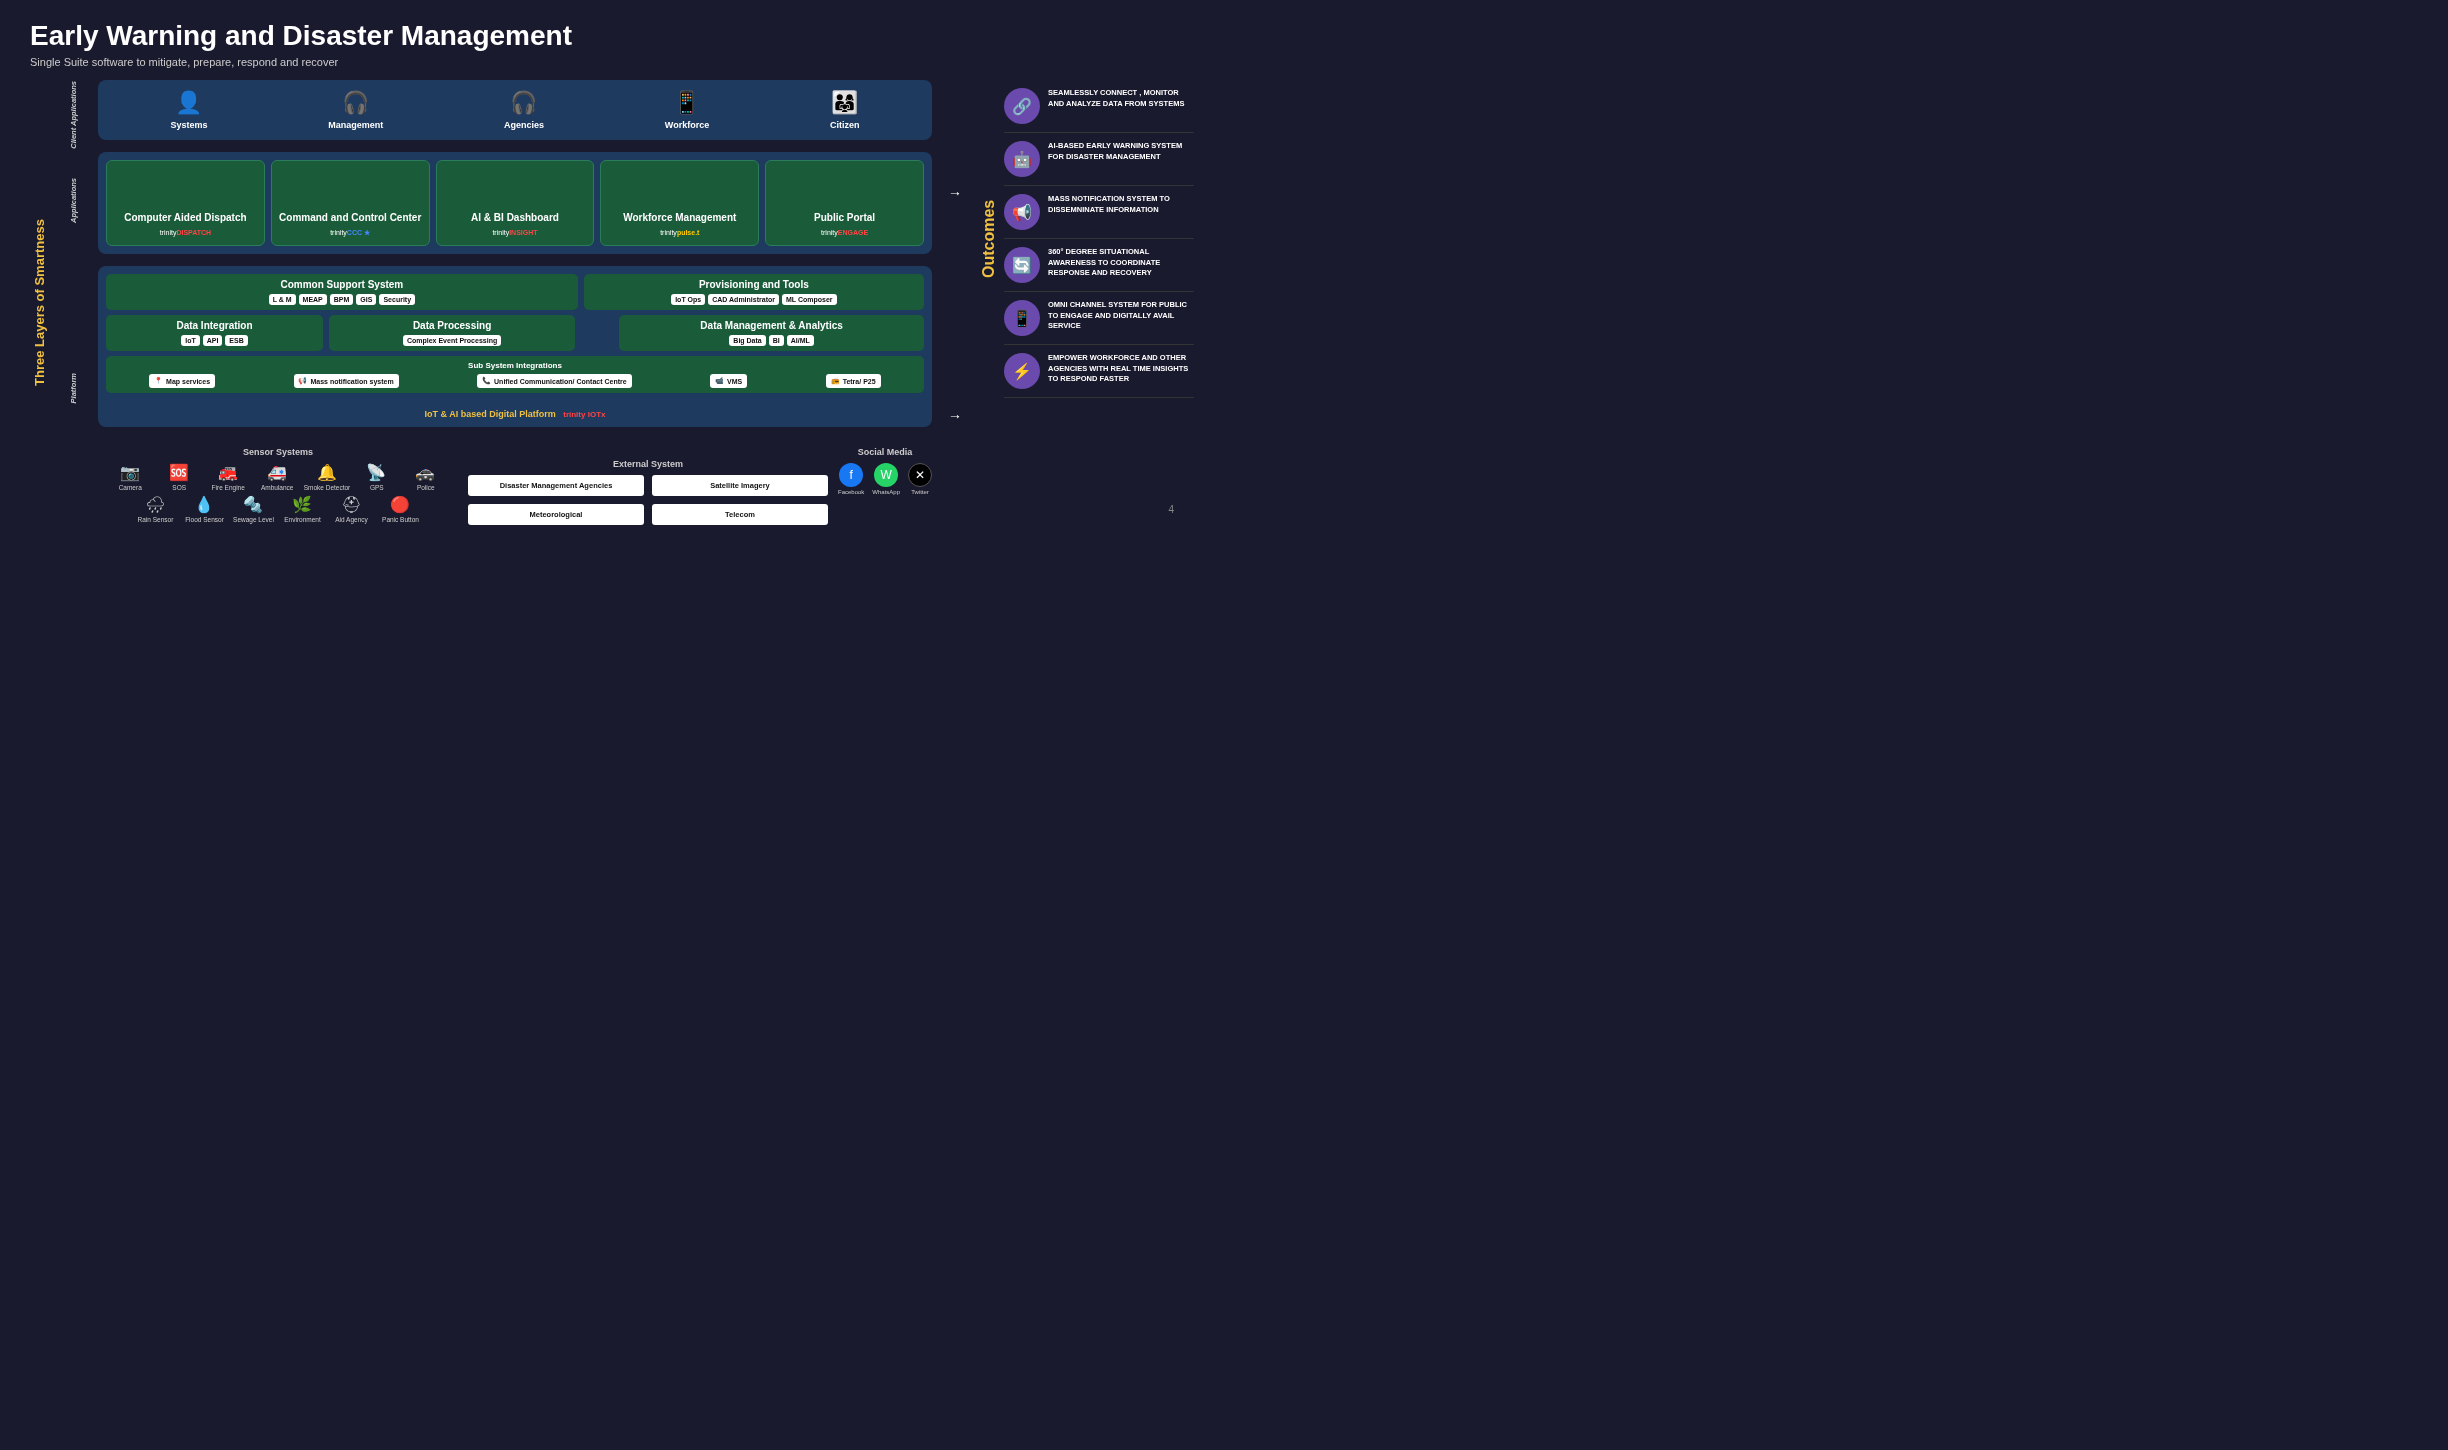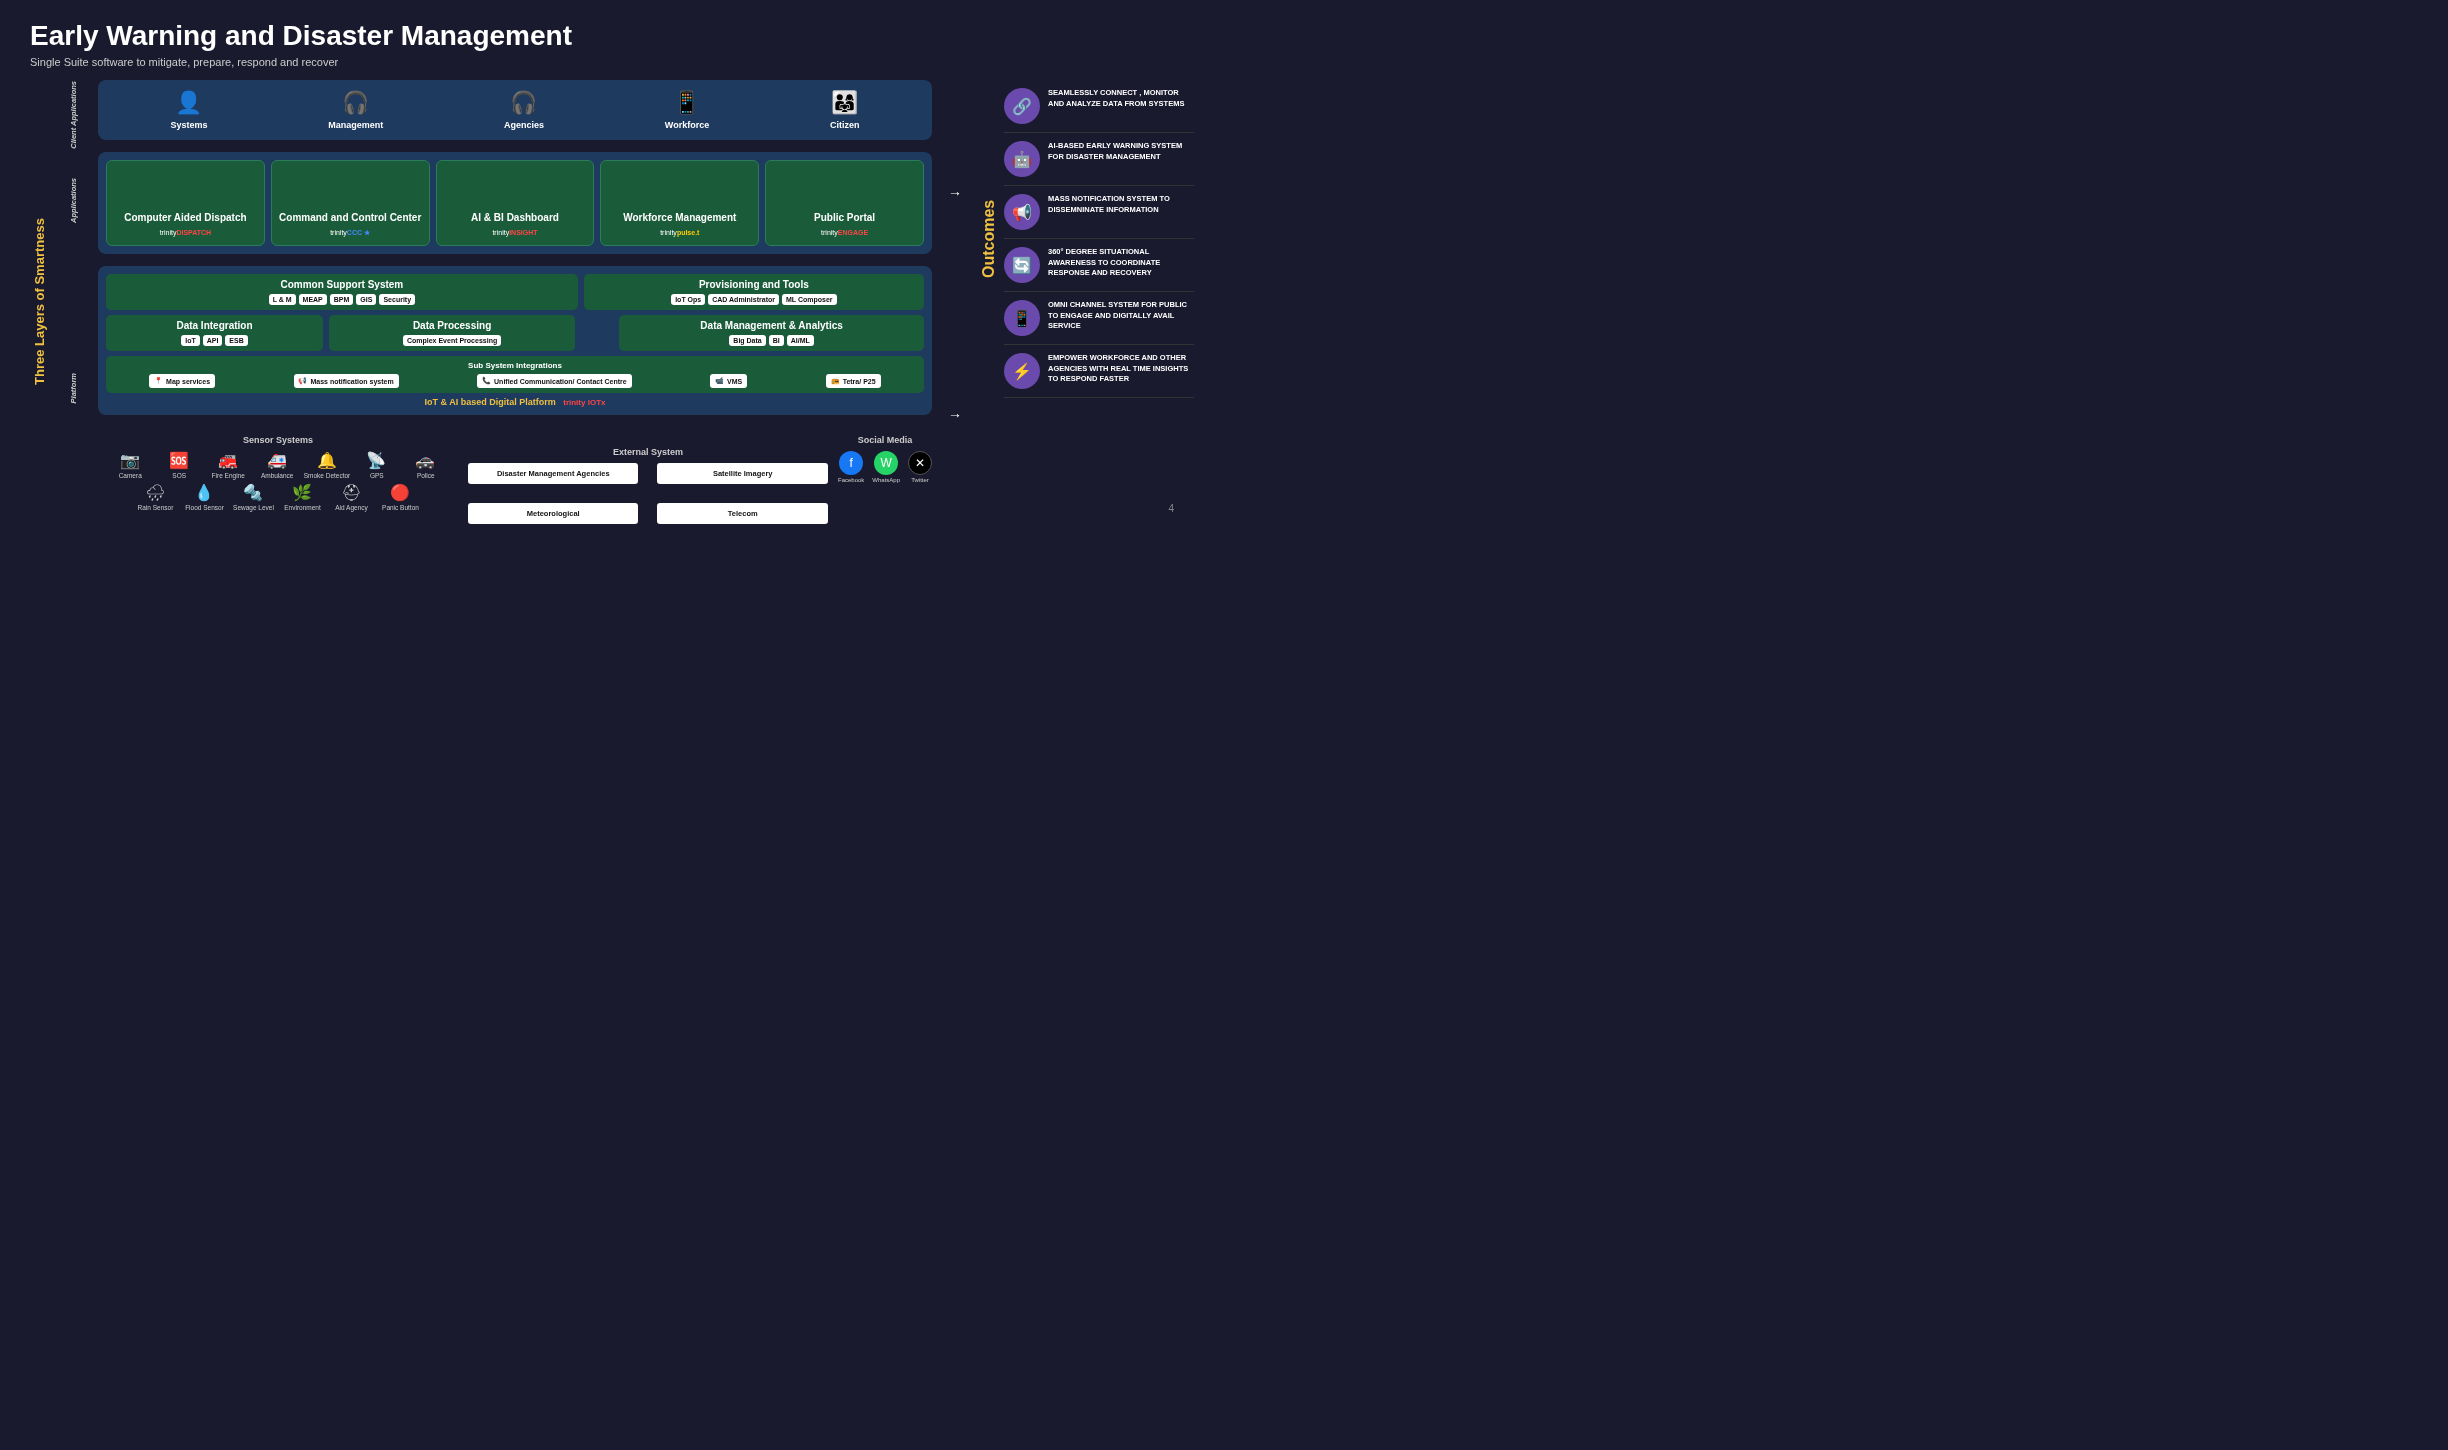--- a/index.html
+++ b/index.html
@@ -176,21 +176,21 @@
       text-align: center;
       display: flex;
       align-items: center;
       gap: 3px;
     }
     .iot-label {
       text-align: center;
       color: #f0c040;
       font-size: 9px;
       font-weight: bold;
-      margin-top: 4px;
+      margin-top: 16px;
     }
     
     .bottom-section {
       display: flex;
       gap: 10px;
       margin-top: 8px;
     }
     .sensor-section {
       flex: 1;
       text-align: center;
@@ -217,21 +217,21 @@
     .sensor-icon { font-size: 16px; color: #ccc; }
     .sensor-name { font-size: 6.5px; color: #ccc; }
     .external-section {
       flex: 1;
       text-align: center;
       margin-top: 12px;
     }
     .ext-grid {
       display: grid;
       grid-template-columns: 1fr 1fr;
-      gap: 19px;
+      gap: 8px;
     }
     .ext-item {
       background: #fff;
       color: #111;
       font-size: 7.5px;
       padding: 6px 4px;
       border-radius: 3px;
       font-weight: bold;
       text-align: center;
     }

